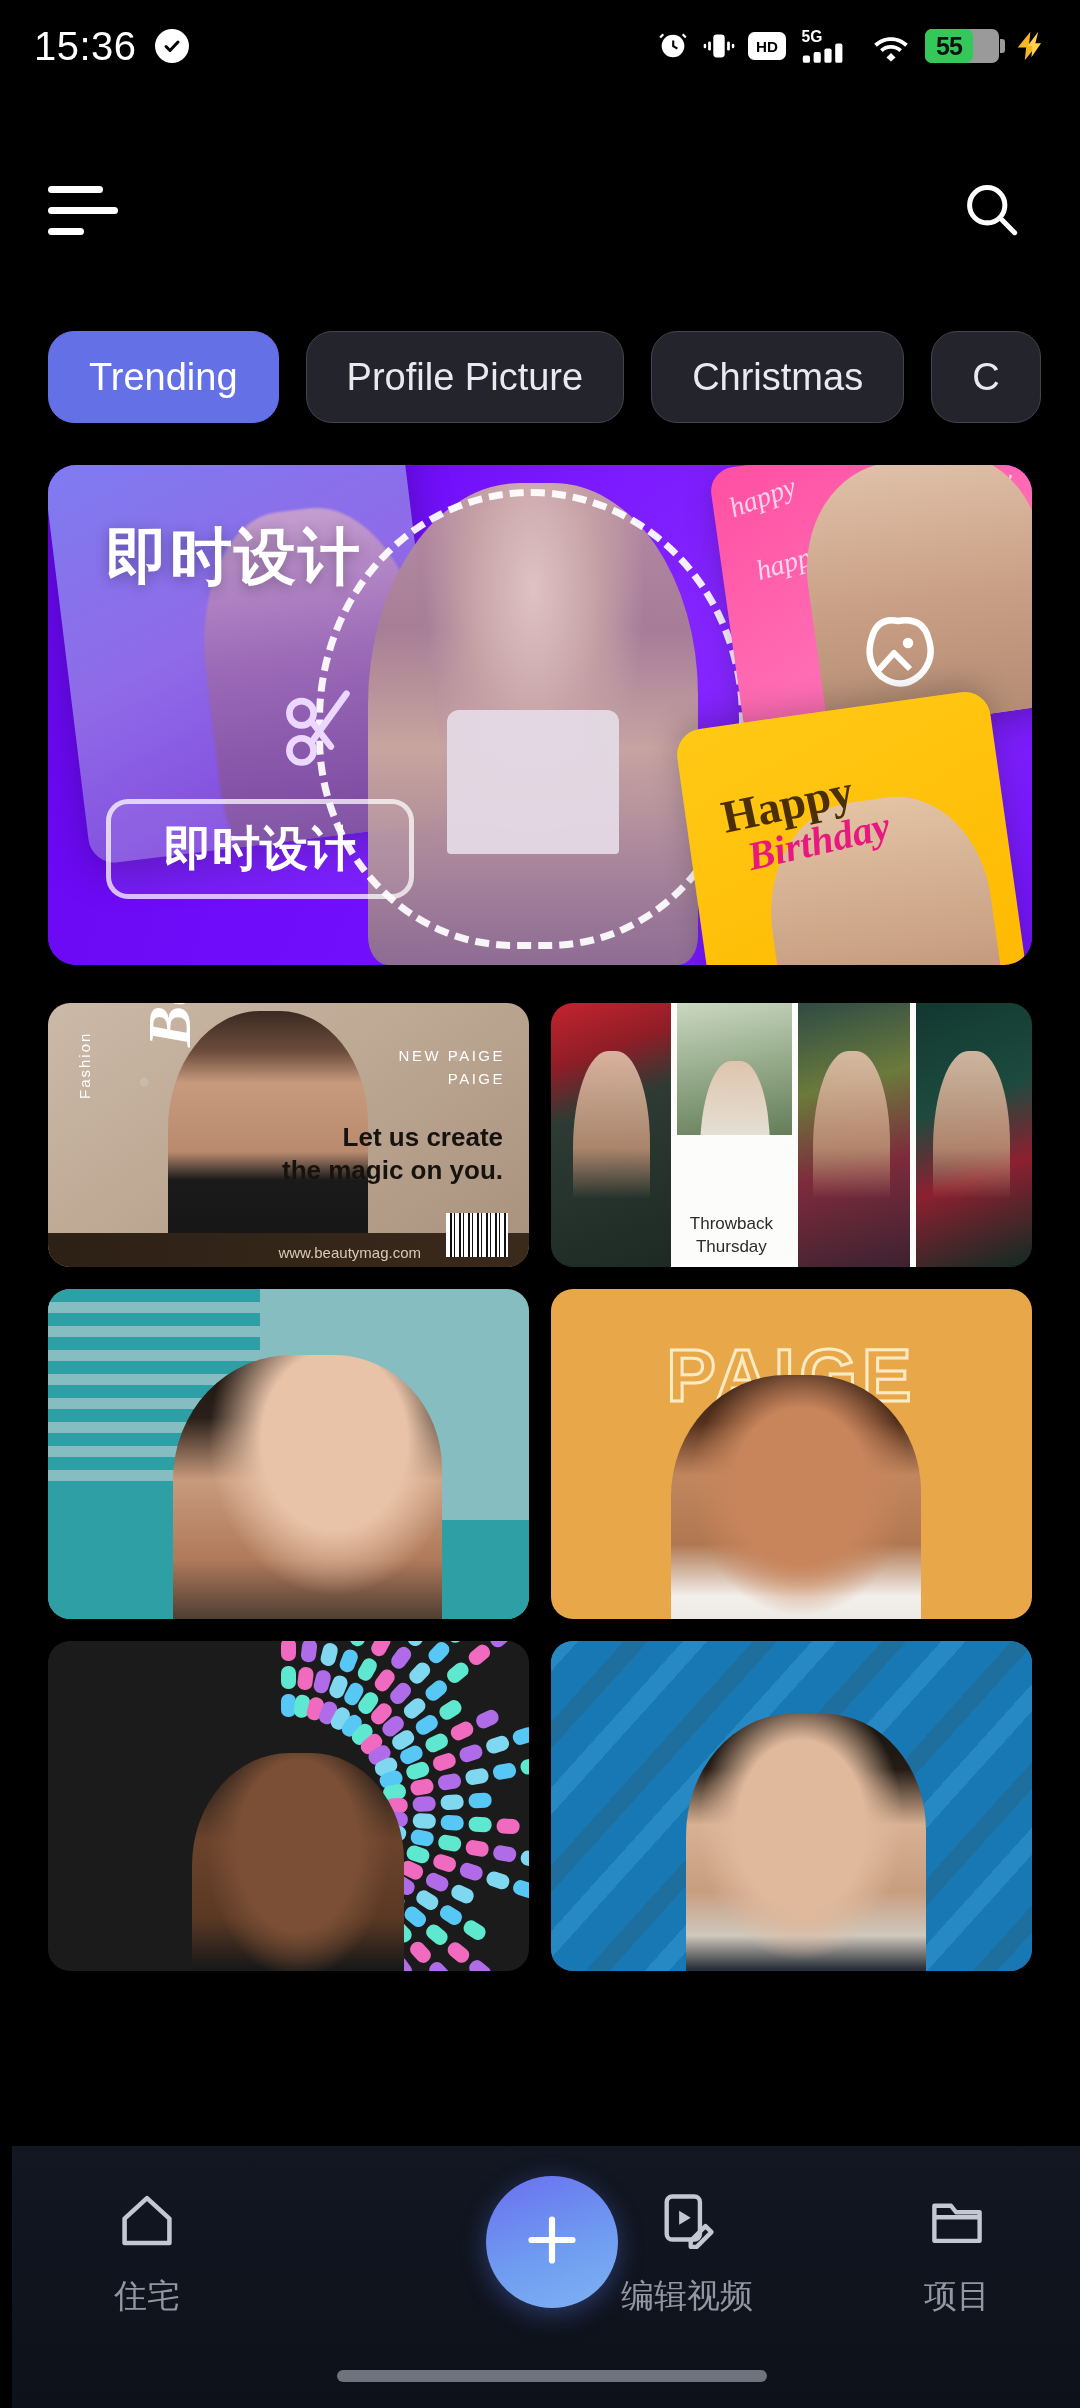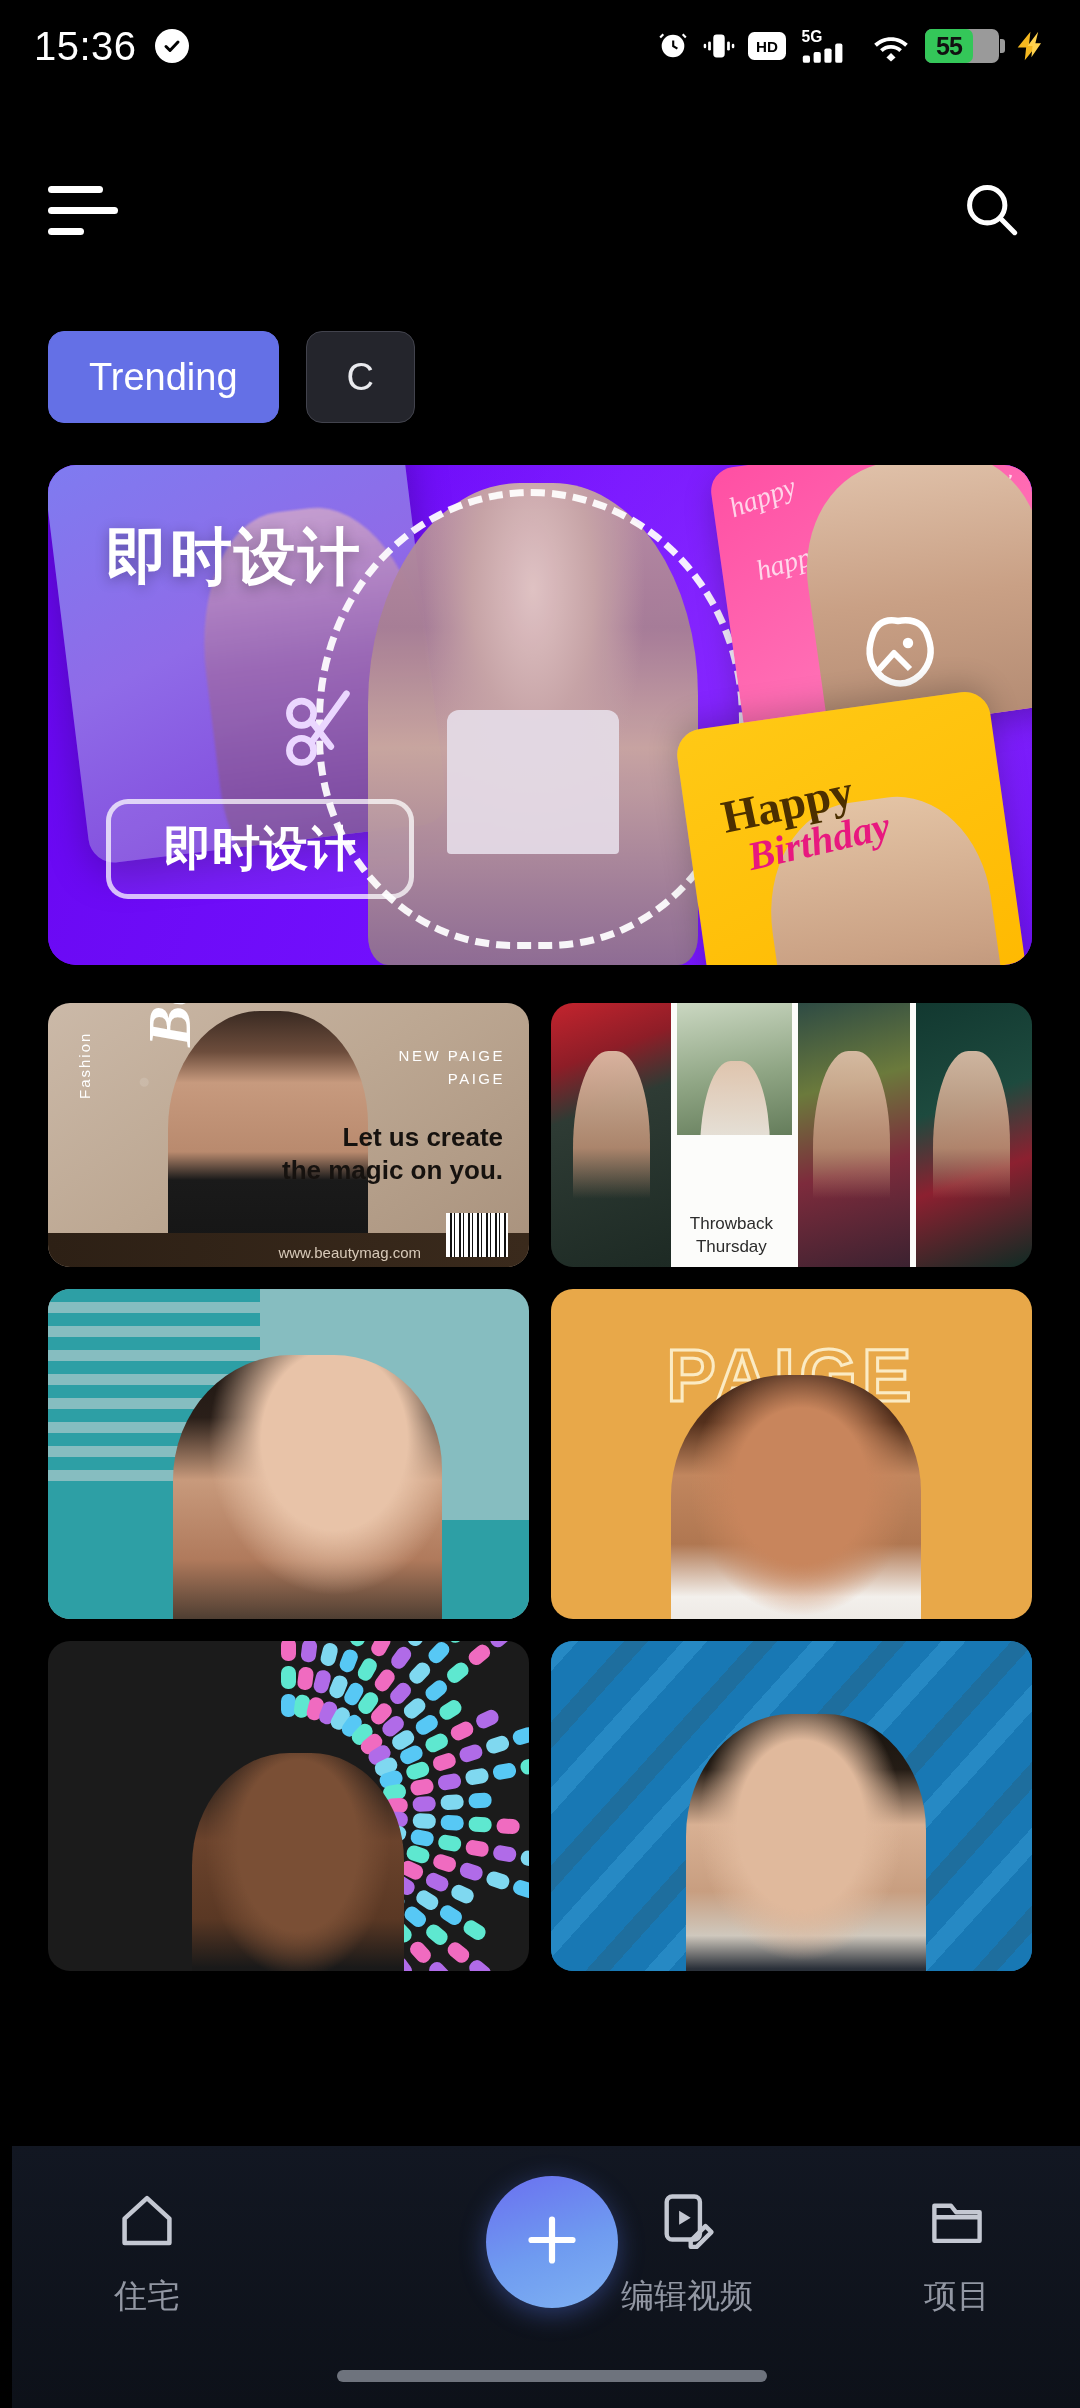--- a/index.html
+++ b/index.html
@@ -54,21 +54,21 @@
   .burger i:nth-child(3){ width:36px; }
   .searchbtn{ width:80px;height:80px; display:flex;align-items:center;justify-content:center;cursor:pointer;}
 
   
   .chips{
     position:absolute; top:327px; left:0; width:1080px; height:100px;
     display:flex; align-items:center; gap:27px; padding-left:48px;
     overflow:hidden;
   }
   .chip{
-    height:92px; border-radius:16px; display:flex; align-items:center;
+    height:92px; border-radius:26px; display:flex; align-items:center;
     justify-content:center; padding:0 40px; white-space:nowrap;
     font-size:38px; color:#e9eaee; background:#24252c;
     border:1.5px solid #42434d; cursor:pointer; flex:0 0 auto;
   }
   .chip.active{ background:#6470E6; border-color:#6470E6; color:#fff; }
 
   
   .hero{
     position:absolute; top:465px; left:48px; width:984px; height:500px;
     border-radius:28px; overflow:hidden; background:#6A0DF5; cursor:pointer;
@@ -407,20 +407,22 @@
     <div class="searchbtn">
       <svg width="62" height="62" viewBox="0 0 26 26" fill="none" stroke="#fff" stroke-width="2.1" stroke-linecap="round">
           <circle cx="11" cy="11" r="7.4"></circle>
           <line x1="16.6" y1="16.6" x2="22.5" y2="22.5"></line>
         </svg>
     </div>
   </div>
 
   <div class="chips">
     <div class="chip active">Trending</div>
+    <div class="chip">Profile Picture</div>
+    <div class="chip">Christmas</div>
     <div class="chip">C</div>
   </div>
 
   <div class="hero">
     <div class="hero-bg"></div>
     <div class="hero-card-l"></div>
     <div class="hero-woman"></div>
     <div class="hero-dash"></div>
 
     <div class="hero-sci">

